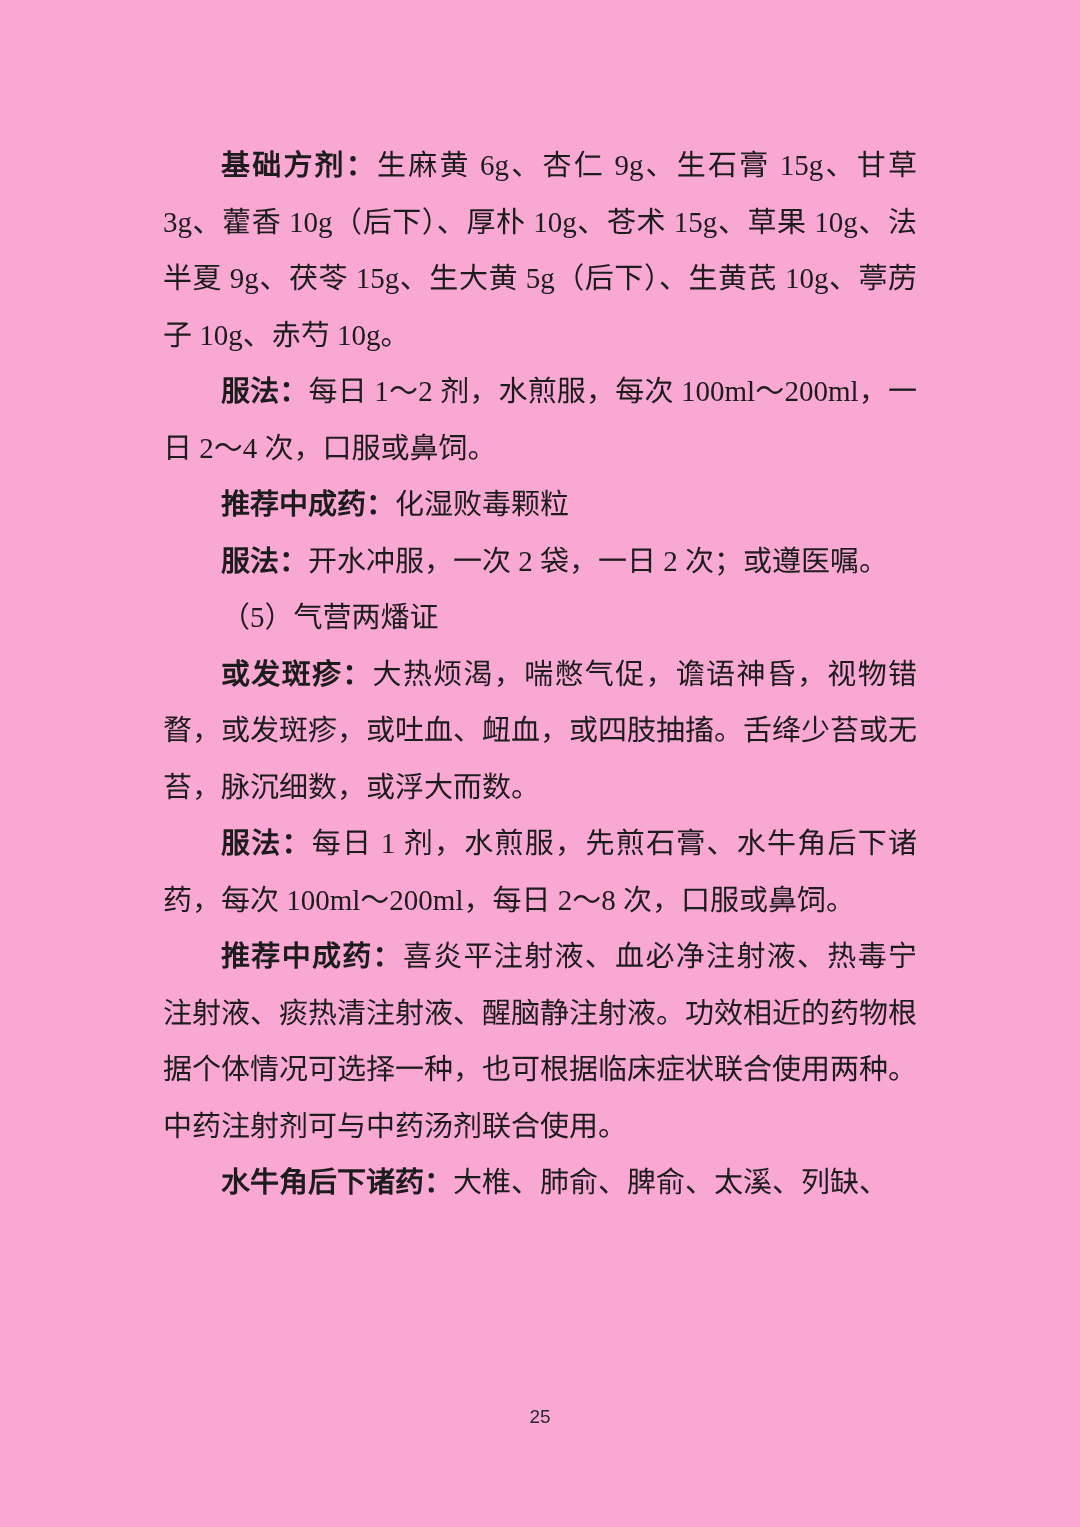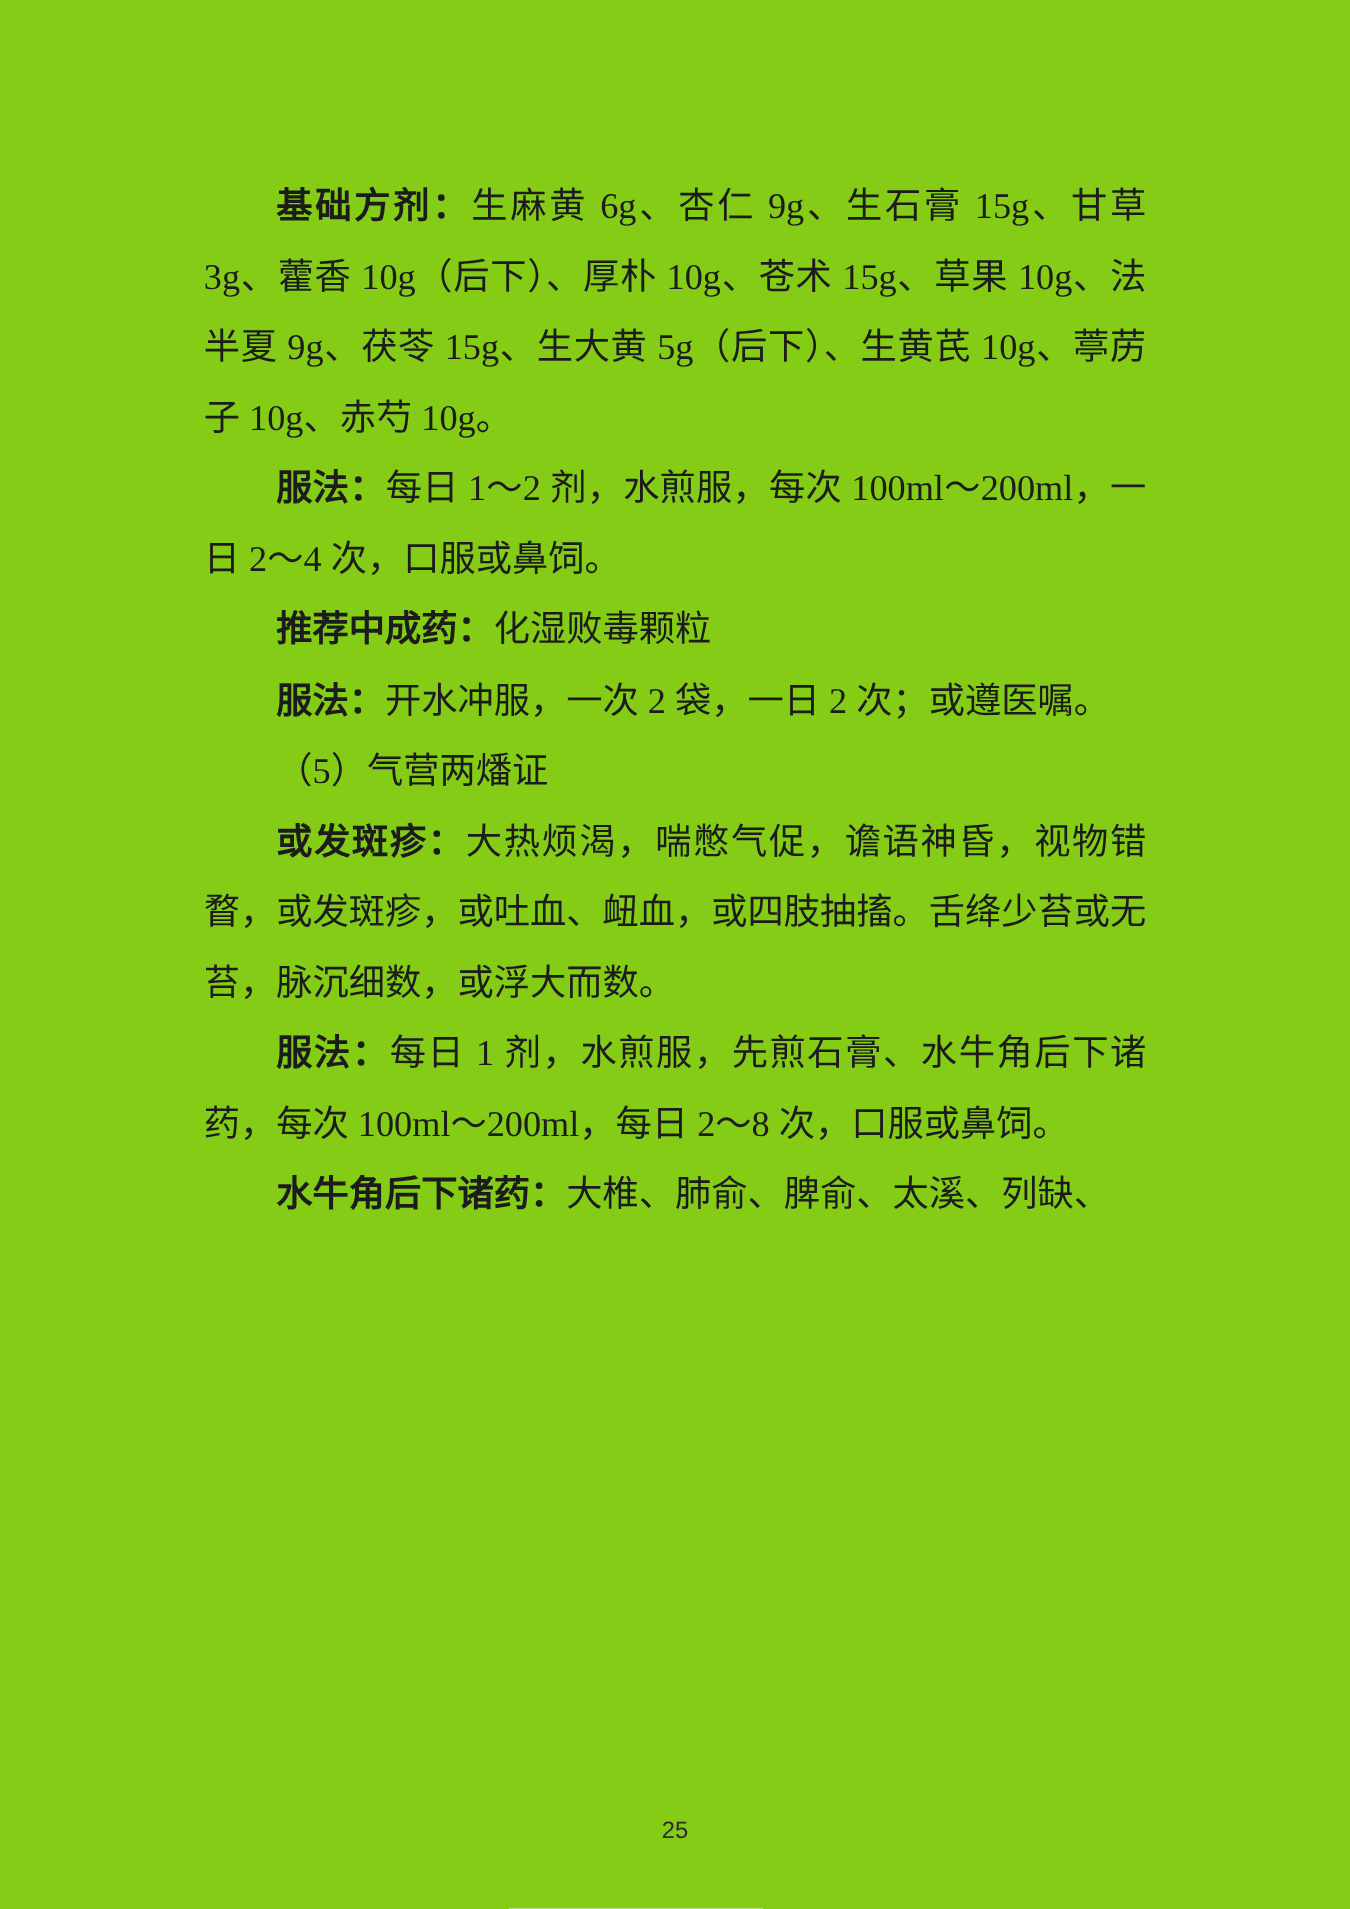--- a/index.html
+++ b/index.html
@@ -5,21 +5,21 @@
   html, body {
     margin: 0;
     padding: 0;
     background: #ffffff;
   }
   .page {
     position: relative;
     width: 1080px;
     height: 1527px;
     margin: 0 auto;
-    background: #84cc16;
+    background: #f9a8d4;
     overflow: hidden;
   }
   .content {
     position: absolute;
     left: 163px;
     top: 137px;
     width: 754px;
     font-family: "Liberation Serif", "DejaVu Serif", serif;
     font-size: 29px;
     line-height: 56.5px;
@@ -30,21 +30,21 @@
     margin: 0;
     padding: 0;
     text-indent: 2em;
   }
   .para-label {
     font-weight: 700;
   }
   .page-number {
     position: absolute;
     left: 0;
-    top: 1454px;
+    top: 1406px;
     width: 100%;
     text-align: center;
     font-family: "Liberation Sans", "DejaVu Sans", sans-serif;
     font-size: 19px;
     color: #2b2b2b;
   }
 </style>
 </head>
 <body>
 
@@ -59,19 +59,20 @@
 
     <p class="para"><span class="para-label">服法：</span><span>开水冲服，一次 2 袋，一日 2 次；或遵医嘱。</span></p>
 
     <p class="para"><span class="para-label"></span><span>（5）气营两燔证</span></p>
 
     <p class="para"><span class="para-label">或发斑疹：</span><span>大热烦渴，喘憋气促，谵语神昏，视物错瞀，或发斑疹，或吐血、衄血，或四肢抽搐。舌绛少苔或无苔，脉沉细数，或浮大而数。</span></p>
 
 
     <p class="para"><span class="para-label">服法：</span><span>每日 1 剂，水煎服，先煎石膏、水牛角后下诸药，每次 100ml～200ml，每日 2～8 次，口服或鼻饲。</span></p>
 
+    <p class="para"><span class="para-label">推荐中成药：</span><span>喜炎平注射液、血必净注射液、热毒宁注射液、痰热清注射液、醒脑静注射液。功效相近的药物根据个体情况可选择一种，也可根据临床症状联合使用两种。中药注射剂可与中药汤剂联合使用。</span></p>
 
     <p class="para"><span class="para-label">水牛角后下诸药：</span><span>大椎、肺俞、脾俞、太溪、列缺、</span></p>
 
   </div>
 
   <div class="page-number">25</div>
 </div>
 
 </body></html>

